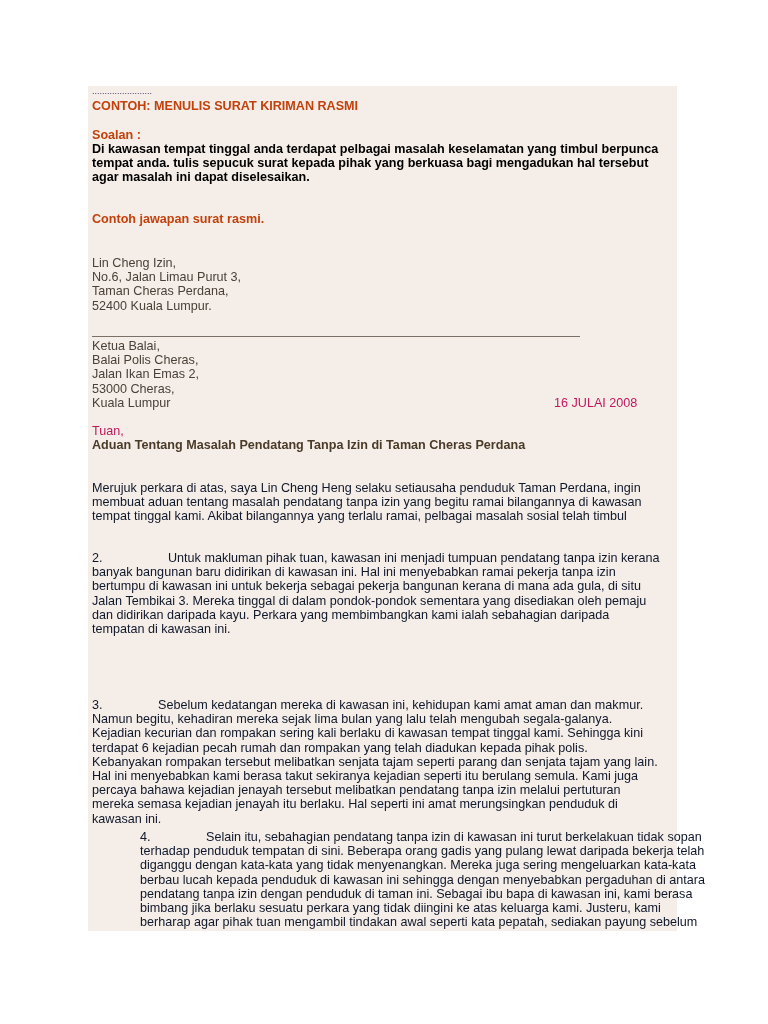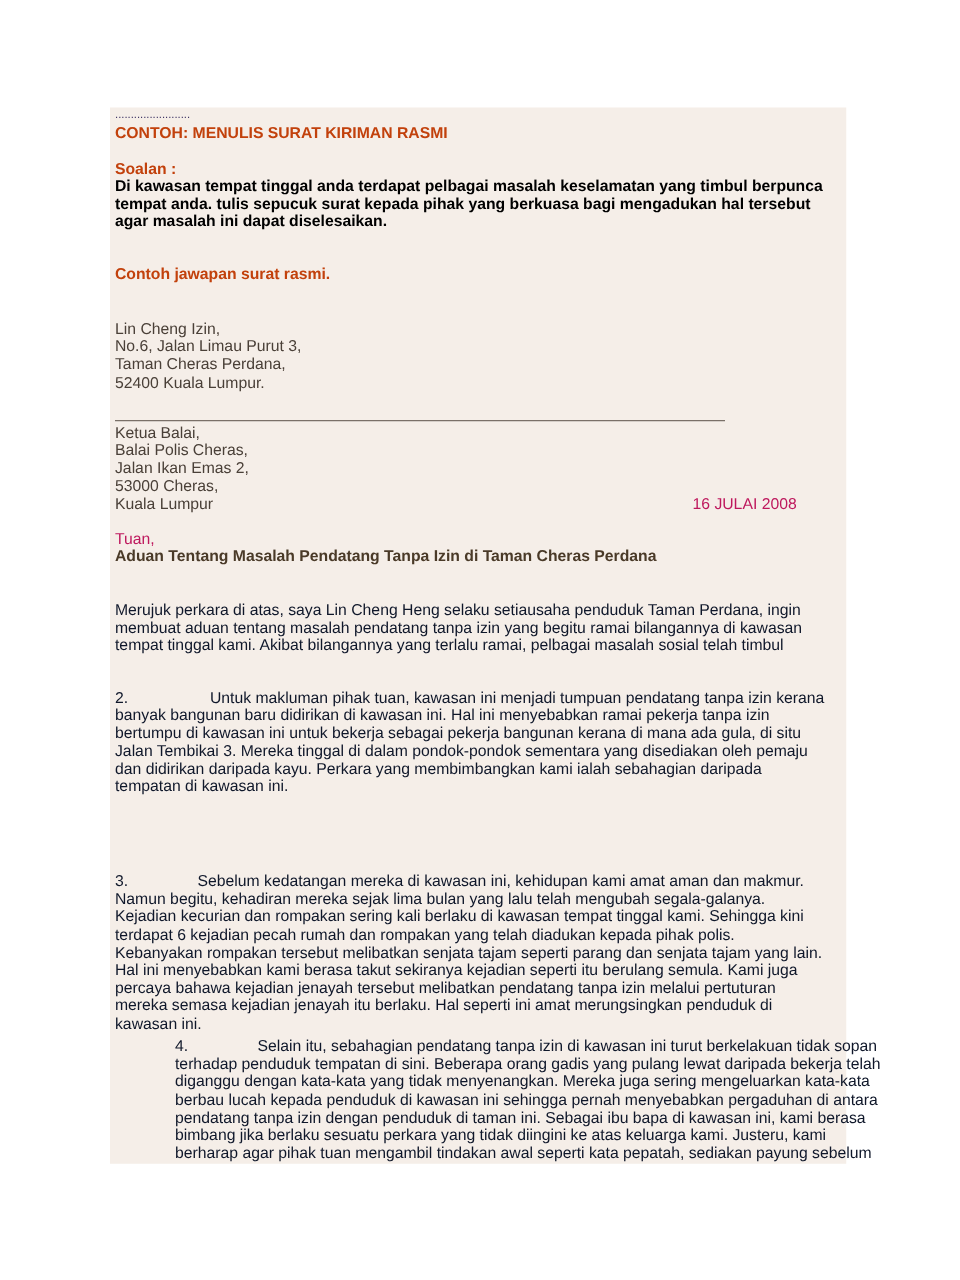--- a/index.html
+++ b/index.html
@@ -165,20 +165,20 @@
       <span class="pline">Hal ini menyebabkan kami berasa takut sekiranya kejadian seperti itu berulang semula. Kami juga</span>
       <span class="pline">percaya bahawa kejadian jenayah tersebut melibatkan pendatang tanpa izin melalui pertuturan</span>
       <span class="pline">mereka semasa kejadian jenayah itu berlaku. Hal seperti ini amat merungsingkan penduduk di</span>
       <span class="pline">kawasan ini.</span>
     </div>
 
     <div class="para" style="top:744px;margin-left:48px;">
       <span class="pline"><span class="num" style="width:66px;">4.</span><span>Selain itu, sebahagian pendatang tanpa izin di kawasan ini turut berkelakuan tidak sopan</span></span>
       <span class="pline">terhadap penduduk tempatan di sini. Beberapa orang gadis yang pulang lewat daripada bekerja telah</span>
       <span class="pline">diganggu dengan kata-kata yang tidak menyenangkan. Mereka juga sering mengeluarkan kata-kata</span>
-      <span class="pline">berbau lucah kepada penduduk di kawasan ini sehingga pernah menyebabkan pergaduhan di antara</span>
+      <span class="pline">berbau lucah kepada penduduk di kawasan ini sehingga dengan menyebabkan pergaduhan di antara</span>
       <span class="pline">pendatang tanpa izin dengan penduduk di taman ini. Sebagai ibu bapa di kawasan ini, kami berasa</span>
       <span class="pline">bimbang jika berlaku sesuatu perkara yang tidak diingini ke atas keluarga kami. Justeru, kami</span>
       <span class="pline">berharap agar pihak tuan mengambil tindakan awal seperti kata pepatah, sediakan payung sebelum</span>
     </div>
 
   </div>
 </div>
 
 </body></html>

